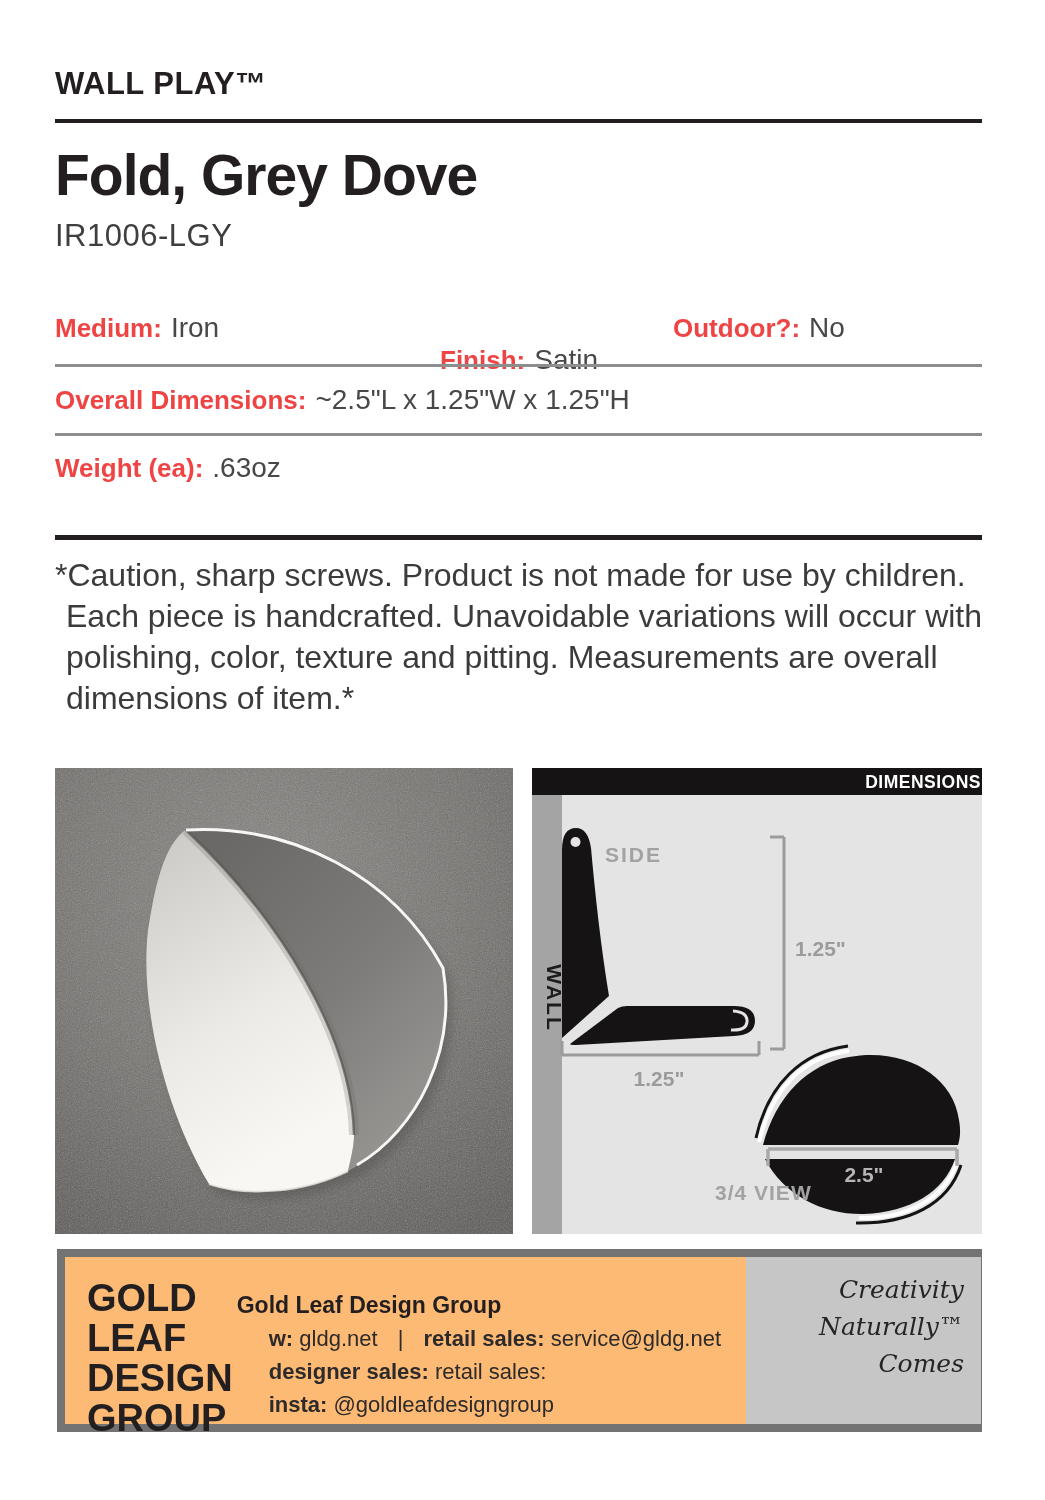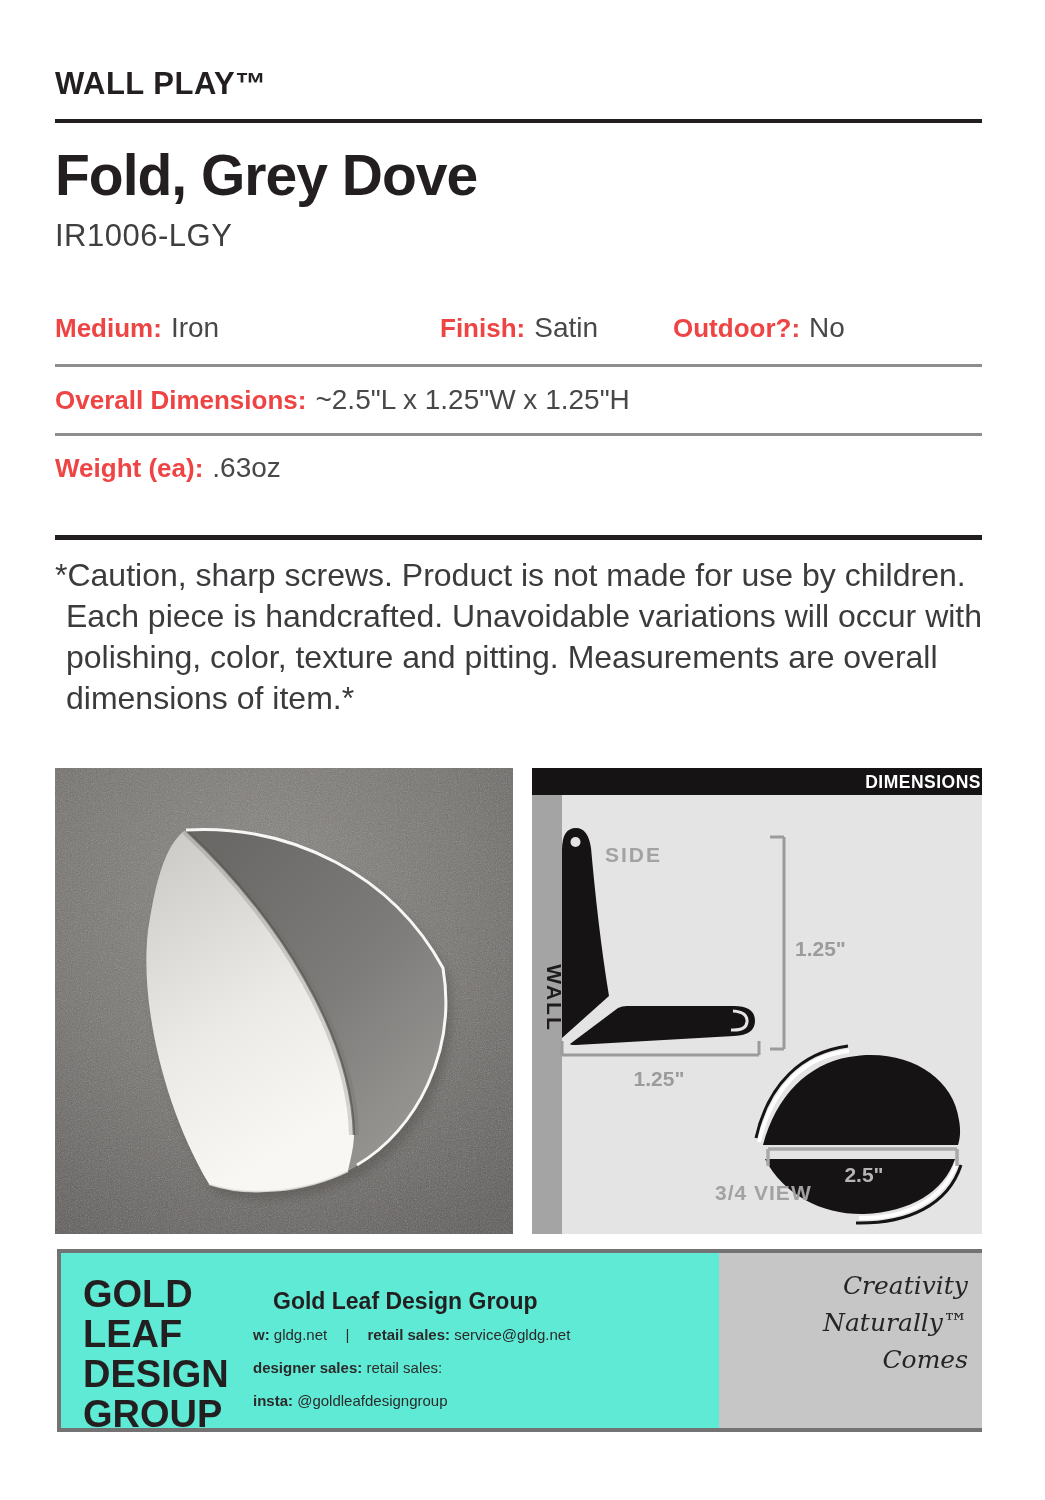--- a/index.html
+++ b/index.html
@@ -22,48 +22,48 @@
   .spec-label { font-size:26px; font-weight:800; color:#ef4444; }
   .spec-value { font-size:28px; font-weight:400; color:#48484a; margin-left:9px; }
   .spec-row { left:55px; width:935px; }
   .spec-inline { position:absolute; top:0; white-space:nowrap; }
 
   
   .caution { left:55px; top:555px; width:945px; font-size:32px; line-height:41px;
              color:#3b3a3c; text-indent:-11px; padding-left:11px; }
 
   
-  .footer-box { left:57px; top:1249px; width:932px; height:183px; border:4px solid #737373;
-                background:#5eead4; display:flex;gap:12px; }
+  .footer-box { left:57px; top:1249px; width:932px; height:183px; border:8px solid #737373;
+                background:#fdba74; display:flex; }
   .logo-block { width:176px; padding:21px 0 0 22px; }
   .logo-line { font-size:38px; font-weight:800; line-height:40px; letter-spacing:0; color:#231f20; }
   .contact-block { flex:1; padding-top:32px; padding-left:4px; }
-  .contact-line { font-size:15px; line-height:33px; color:#2c2a2b; white-space:nowrap; }
+  .contact-line { font-size:22px; line-height:33px; color:#2c2a2b; white-space:nowrap;margin-left:32px; }
   .contact-line .b { font-weight:800; }
   .contact-line .sep { padding:0 14px; color:#2c2a2b; }
-  .company-name { font-size:23px; font-weight:800; line-height:33px; color:#231f20;margin-left:20px; }
+  .company-name { font-size:23px; font-weight:800; line-height:33px; color:#231f20; }
   .tagline-box { width:266px; background:#c7c6c6; padding:14px 17px 0 0; text-align:right;margin-left:25px; }
   .tagline-line { font-family:"DejaVu Serif", serif; font-style:italic; font-size:25px;
                   line-height:37px; color:#262425; }
 </style>
 </head>
 <body>
 
 <div class="page">
 
   <div class="abs collection">WALL PLAY™</div>
   <div class="abs rule rule-black" style="top:119px;height:4px;"></div>
   <div class="abs product-name">Fold, Grey Dove</div>
   <div class="abs product-sku">IR1006-LGY</div>
 
   <div class="abs spec-row" style="top:312px;height:40px;">
     <span class="spec-inline" style="left:0;">
       <span class="spec-label">Medium:</span><span class="spec-value">Iron</span>
     </span>
-    <span class="spec-inline" style="left:385px;">
+    <span class="spec-inline" style="left:385px;margin-top:32px;">
       <span class="spec-label">Finish:</span><span class="spec-value">Satin</span>
     </span>
     <span class="spec-inline" style="left:618px;">
       <span class="spec-label">Outdoor?:</span><span class="spec-value">No</span>
     </span>
   </div>
 
   <div class="abs rule rule-grey" style="top:364px;height:3px;"></div>
 
   <div class="abs spec-row" style="top:384px;height:40px;">

